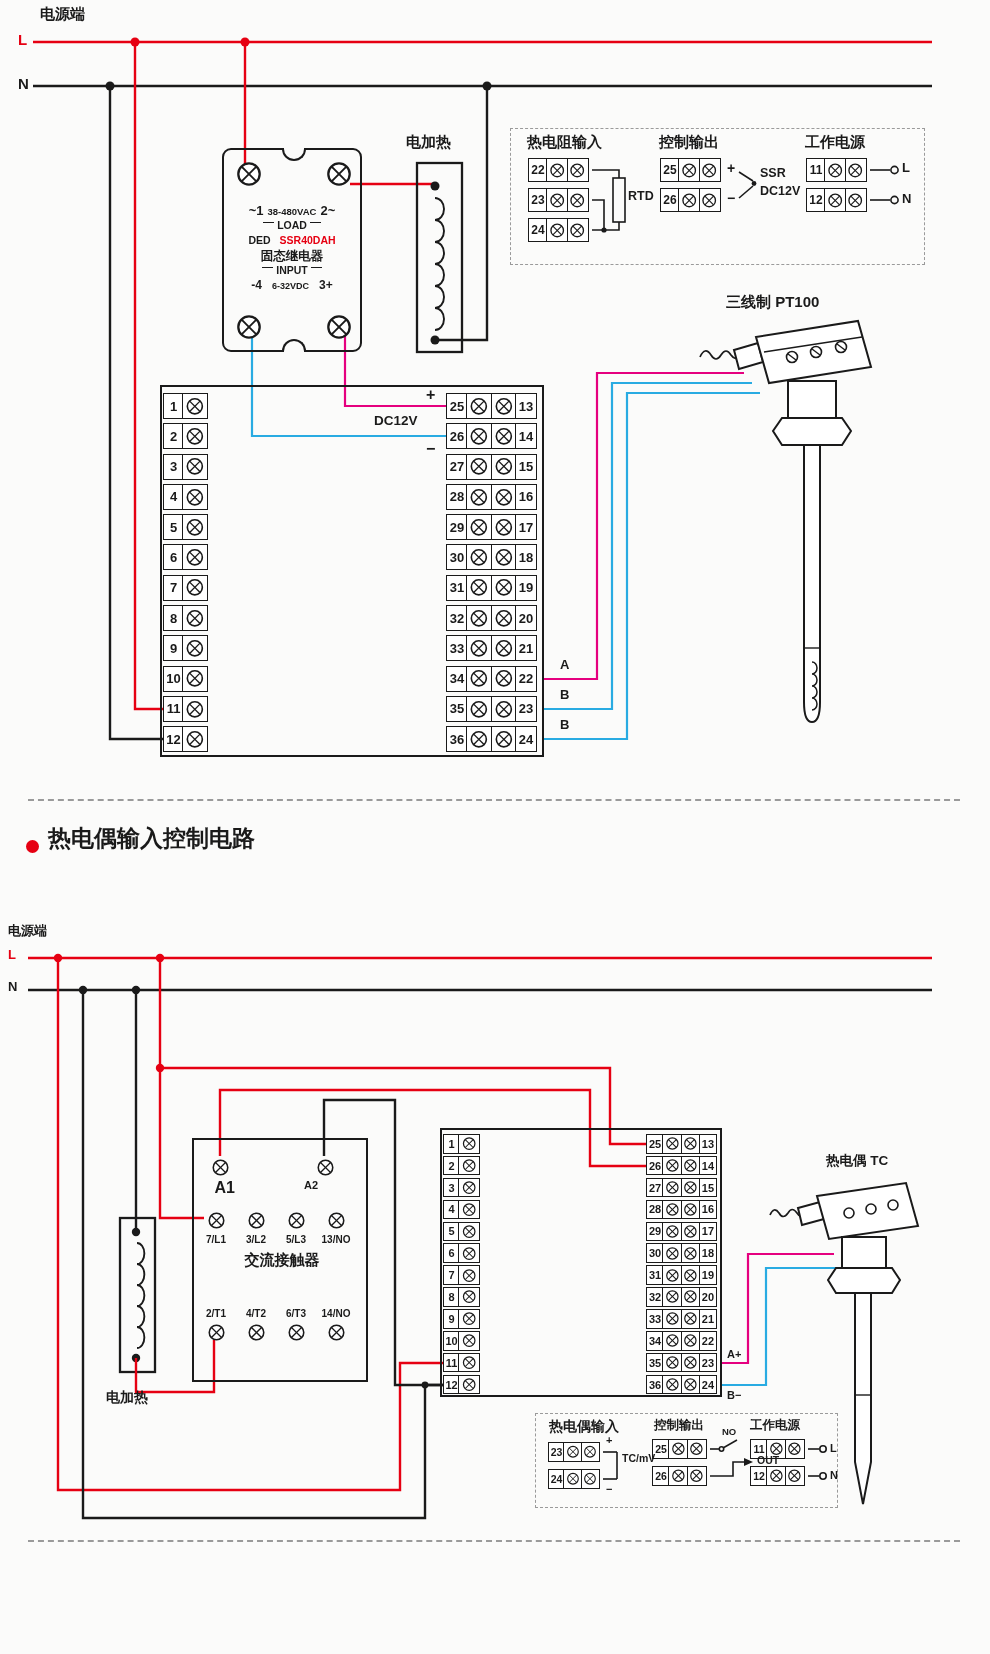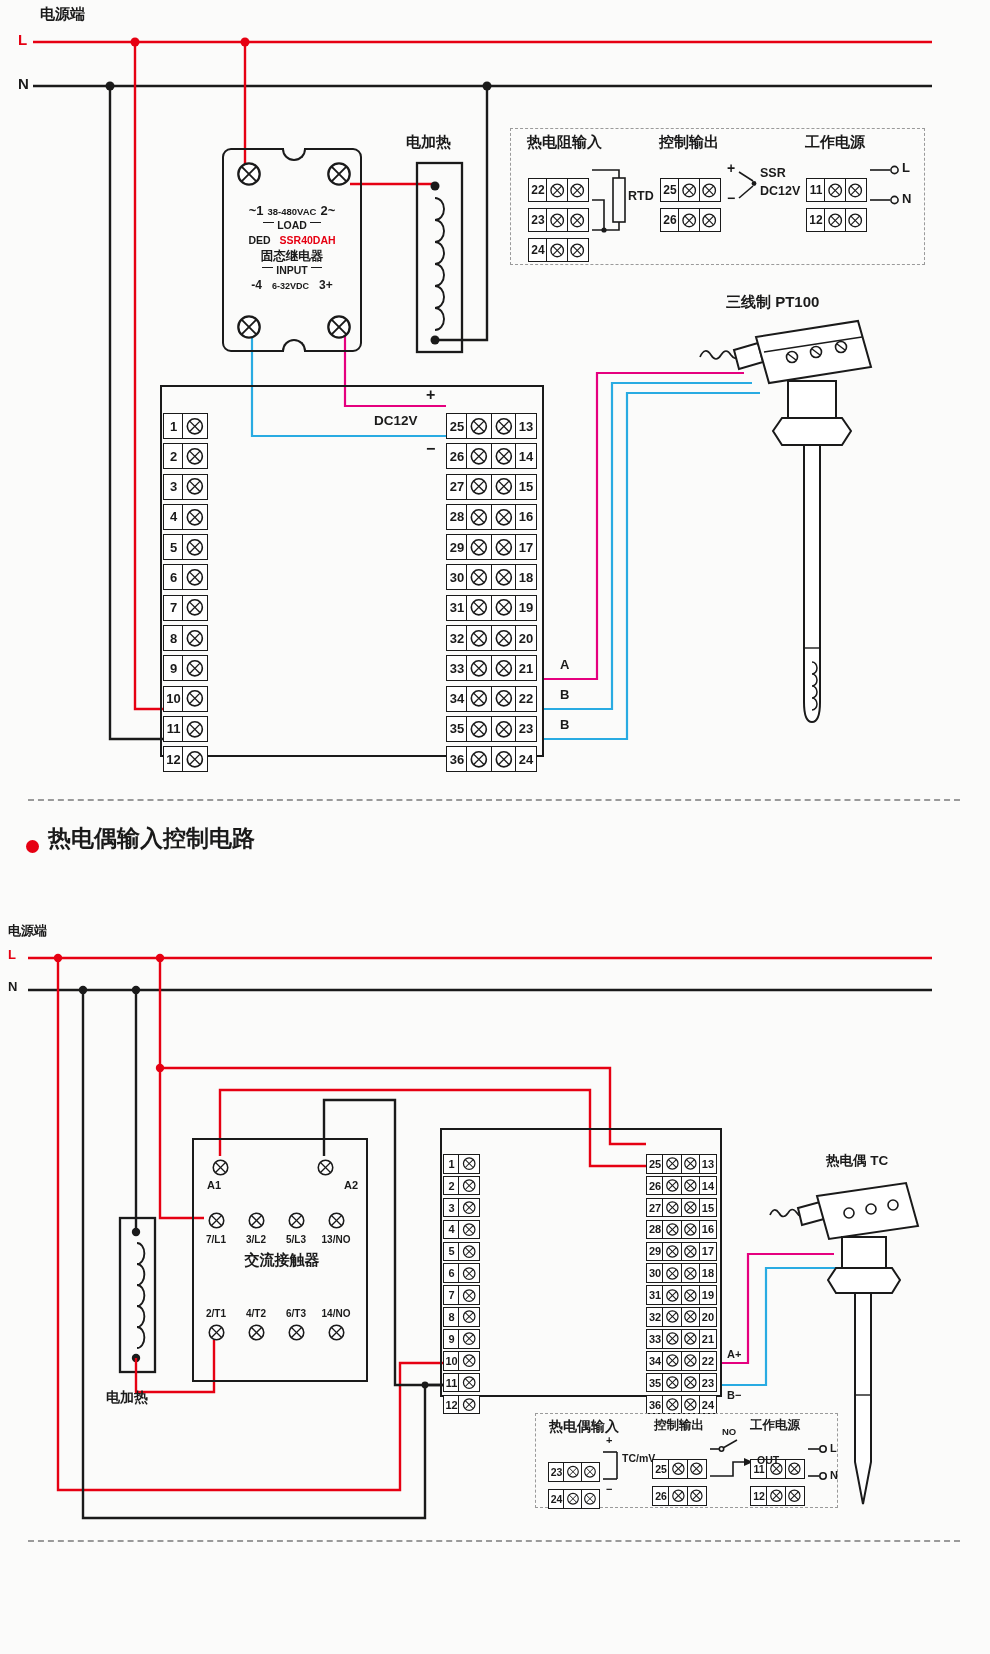--- a/index.html
+++ b/index.html
@@ -3,21 +3,21 @@
 <meta charset="utf-8">
 <style>
   html,body{margin:0;padding:0;background:#e9e9e9;}
   #page{position:relative;width:990px;height:1654px;background:#fbfbfa;overflow:hidden;
         font-family:"Liberation Sans","DejaVu Sans",sans-serif;color:#1a1a1a;}
   #wires{position:absolute;left:0;top:0;z-index:1;}
   .lbl{position:absolute;z-index:3;font-weight:bold;white-space:nowrap;line-height:1.1;}
   .red{color:var(--red);}
   .comp{position:absolute;z-index:2;border:2.3px solid #1a1a1a;box-sizing:border-box;background:transparent;}
   .dashbox{position:absolute;z-index:2;border:1.7px dashed var(--gray);box-sizing:border-box;}
-  .tcol{position:absolute;z-index:2;margin-top:20px;}
+  .tcol{position:absolute;z-index:2;}
   .trow{display:flex;}
   .trow>div+div{margin-left:-1.7px;}
   .tnum,.tbox{border:1.7px solid #1a1a1a;background:#fff;box-sizing:border-box;height:100%;
       display:flex;align-items:center;justify-content:center;font-weight:bold;}
   .tbox svg{width:82%;height:86%;display:block;}
   .screw-icon{position:absolute;display:block;}
   .screw-icon svg{width:100%;height:100%;display:block;}
   .screw-icon circle,.tbox circle{fill:#fff;stroke:#1a1a1a;stroke-width:1.8;}
   .screw-icon line,.tbox line{stroke:#1a1a1a;stroke-width:1.5;}
   
@@ -723,22 +723,22 @@
           <line x1="16.8" y1="5.2" x2="5.2" y2="16.8"></line>
         </svg>
       </span>
     <span class="screw-icon" style="left:122px;top:18px;width:19px;height:19px">
         <svg viewBox="0 0 22 22">
           <circle cx="11" cy="11" r="8.4"></circle>
           <line x1="5.2" y1="5.2" x2="16.8" y2="16.8"></line>
           <line x1="16.8" y1="5.2" x2="5.2" y2="16.8"></line>
         </svg>
       </span>
-    <div class="lbl" style="position:absolute;left:13px;top:39px;width:28px;text-align:left;font-size:11px">A1</div>
-    <div class="lbl" style="position:absolute;left:136px;top:39px;width:28px;text-align:right;font-size:11px">A2</div>
+    <div class="lbl" style="position:absolute;left:13px;top:39px;width:28px;text-align:right;font-size:16px">A1</div>
+    <div class="lbl" style="position:absolute;left:110px;top:39px;width:28px;text-align:left;font-size:11px">A2</div>
     <span class="screw-icon" style="left:13px;top:71px;width:19px;height:19px">
         <svg viewBox="0 0 22 22">
           <circle cx="11" cy="11" r="8.4"></circle>
           <line x1="5.2" y1="5.2" x2="16.8" y2="16.8"></line>
           <line x1="16.8" y1="5.2" x2="5.2" y2="16.8"></line>
         </svg>
       </span>
     <span class="screw-icon" style="left:53px;top:71px;width:19px;height:19px">
         <svg viewBox="0 0 22 22">
           <circle cx="11" cy="11" r="8.4"></circle>

